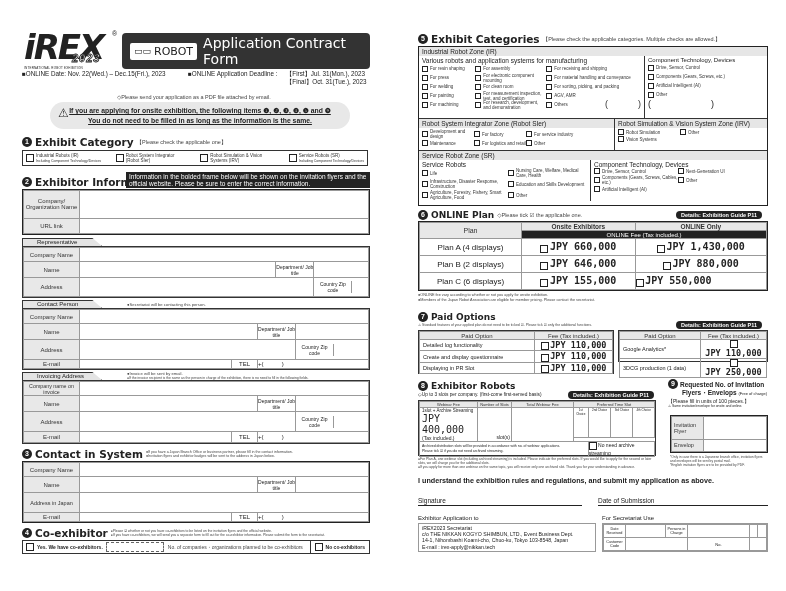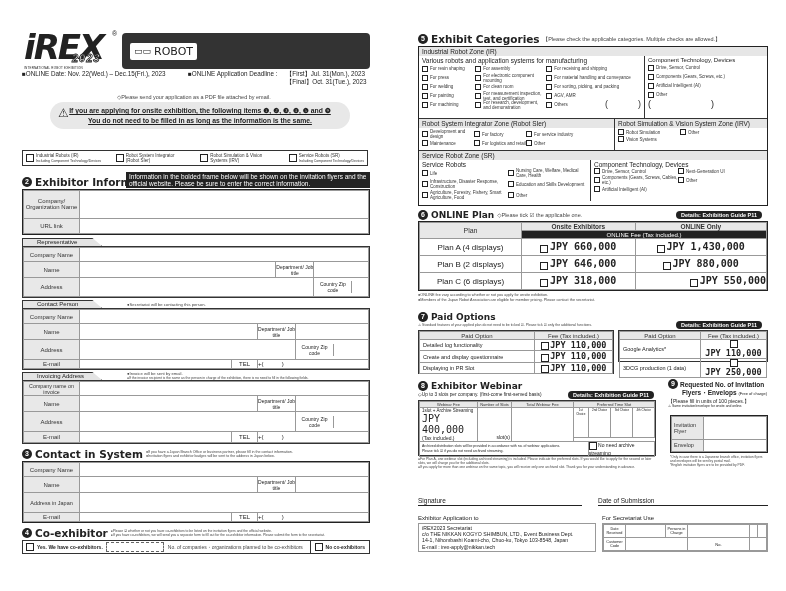--- a/index.html
+++ b/index.html
@@ -50,35 +50,41 @@
     <div class="yr">2023</div>
     <div class="reg">®</div>
     <div class="sub">INTERNATIONAL ROBOT EXHIBITION</div>
   </div>
 
   <div class="titlebar">
     <span class="online">
       <span style="font-size:9px">▭▭</span>
       <span>ROBOT</span>
     </span>
+    <span class="t">Application Contract Form</span>
   </div>
 
   <div class="dates" style="left:0">■ONLINE Date: Nov. 22(Wed.) – Dec.15(Fri.), 2023</div>
   <div class="dates" style="left:166px">■ONLINE Application Deadline :</div>
   <div class="dates" style="left:264px">【First】Jul. 31(Mon.), 2023</div>
   <div class="dates" style="left:264px;top:78px">【Final】Oct. 31(Tue.), 2023</div>
 
   <div class="pdfnote">◇Please send your application as a PDF file attached by email.</div>
 
   <div class="warn">
     <span class="wi">⚠</span>
     <div style="text-decoration:underline">If you are applying for onsite exhibition, the following items ❶, ❷, ❸, ❹, ❺ and ❾</div>
     <div style="text-decoration:underline">You do not need to be filled in as long as the information is the same.</div>
   </div>
 
+  <div class="sechead" style="left:0;top:136px">
+    <span class="num">1</span>
+    <span class="sectitle">Exhibit Category</span>
+    <span class="small">【Please check the applicable one】</span>
+  </div>
   <div class="box" style="left:0;top:150px;width:346px;height:16px;display:flex;align-items:center;justify-content:space-between;padding:0 3px">
     <div class="cat-item">
         <span class="cb"></span>
         <span><span>Industrial Robots (IR)</span><br><span style="font-size:3.5px">Including Component Technology/Devices</span></span>
       </div>
     <div class="cat-item">
         <span class="cb"></span>
         <span style="width:60px">Robot System Integrator (Robot SIer)</span>
       </div>
     <div class="cat-item">
@@ -481,22 +487,22 @@
         <td style="text-align:center"><span class="cb"></span> <span class="price">JPY 660,000</span></td>
         <td style="text-align:center"><span class="cb"></span> <span class="price">JPY 1,430,000</span></td>
       </tr>
       <tr>
         <td style="text-align:center;font-size:8px">Plan B (2 displays)</td>
         <td style="text-align:center"><span class="cb"></span> <span class="price">JPY 646,000</span></td>
         <td style="text-align:center"><span class="cb"></span> <span class="price">JPY 880,000</span></td>
       </tr>
       <tr>
         <td style="text-align:center;font-size:8px">Plan C (6 displays)</td>
-        <td style="text-align:center"><span class="cb"></span> <span class="price">JPY 318,000</span></td>
-        <td style="text-align:right"><span class="cb"></span> <span class="price">JPY 550,000</span></td>
+        <td style="text-align:center"><span class="cb"></span> <span class="price">JPY 155,000</span></td>
+        <td style="text-align:left"><span class="cb"></span> <span class="price">JPY 550,000</span></td>
       </tr>
     </tbody>
       </table>
   </div>
   <div class="tiny abs" style="left:0;top:293px;font-size:3.8px;line-height:4.5px">
     <div>●ONLINE fee vary according to whether or not you apply for onsite exhibition.</div>
     <div>●Members of the Japan Robot Association are eligible for member pricing. Please contact the secretariat.</div>
   </div>
 
   <div class="sechead" style="left:0;top:312px">
@@ -541,21 +547,21 @@
       <tr>
             <td style="padding-left:3px;font-size:5.5px">3DCG production (1 data)</td>
             <td style="text-align:center"><span class="cb"></span> <span class="price" style="font-size:8.5px">JPY 250,000</span></td>
           </tr>
     </tbody>
       </table>
   </div>
 
   <div class="sechead" style="left:0;top:381px">
     <span class="num">8</span>
-    <span class="sectitle" style="font-size:9px">Exhibitor Webinar</span>
+    <span class="sectitle" style="font-size:9px">Exhibitor Robots</span>
   </div>
   <div class="abs" style="left:0;top:392px;font-size:4.8px">◇Up to 3 slots per company. (first-come first-served basis)</div>
   <div class="pill" style="left:150px;top:391px">Details: Exhibition Guide P11</div>
   <div class="box" style="left:0;top:400px;width:238px;height:56px">
     <table style="height:100%">
       <tbody>
           <tr style="height:6px">
         <td class="lbl" style="font-size:4px;width:58px">Webinar Fee</td>
         <td class="lbl" style="font-size:4px;width:34px">Number of Slots</td>
         <td class="lbl" style="font-size:4px;width:62px">Total Webinar Fee</td>
@@ -613,20 +619,21 @@
             <td></td>
           </tr>
     </tbody>
       </table>
   </div>
   <div class="tiny abs" style="left:252px;top:455px;width:98px;font-size:3.3px;line-height:4px">
     <div>*Only in case there is a Japanese branch office, invitation flyers and envelopes will be sent by postal mail.</div>
     <div>*English invitation flyers are to be provided by PDF.</div>
   </div>
 
+  <div class="abs" style="left:0;top:476px;font-size:7.2px;font-weight:bold;white-space:nowrap">I understand the exhibition rules and regulations, and submit my application as above.</div>
   <div class="sig" style="left:0;top:497px;width:164px">Signature</div>
   <div class="sig" style="left:180px;top:497px;width:170px">Date of Submission</div>
 
   <div class="abs" style="left:0;top:515px;font-size:6px">Exhibitor Application to</div>
   <div class="box" style="left:0;top:523px;width:178px;height:29px;padding:1px 3px;font-size:5.2px;line-height:6.2px;border-color:#999">
     <div>iREX2023 Secretariat</div>
     <div>c/o THE NIKKAN KOGYO SHIMBUN, LTD., Event Business Dept.</div>
     <div>14-1, Nihombashi Koami-cho, Chuo-ku, Tokyo 103-8548, Japan</div>
     <div>E-mail : irex-apply@nikkan.tech</div>
   </div>

